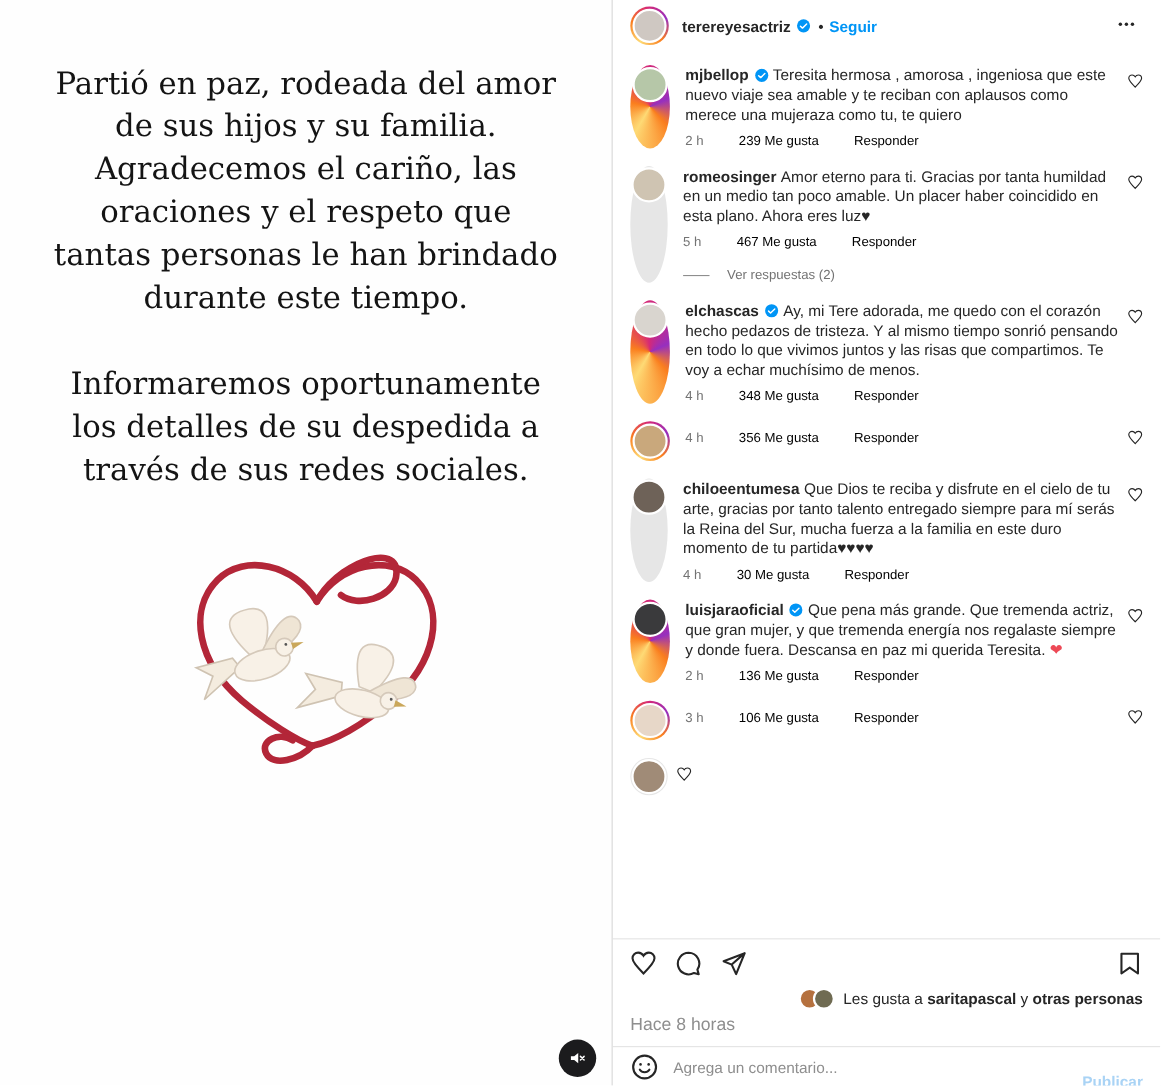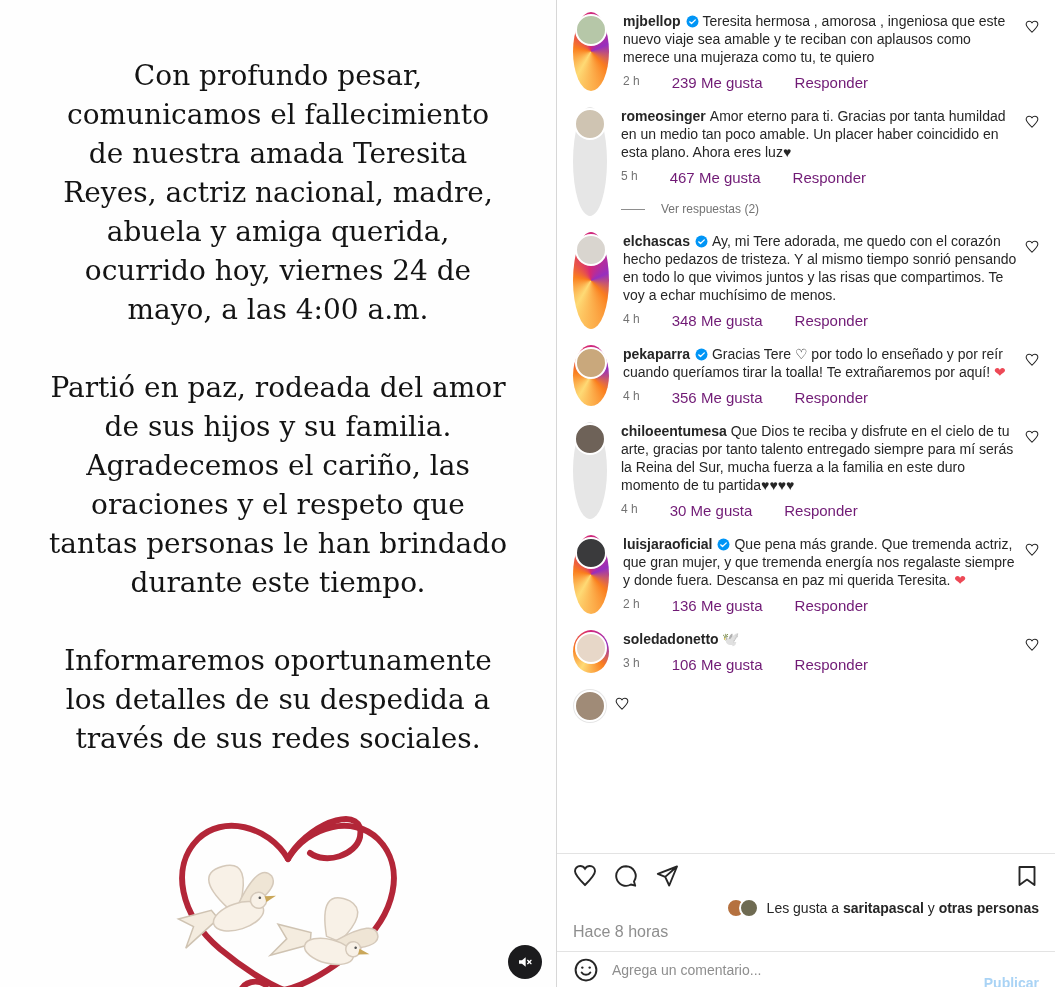--- a/index.html
+++ b/index.html
@@ -34,21 +34,21 @@
   .follow { color:var(--accent,#0095f6); font-weight:700; font-size:14px; background:none; border:none; cursor:pointer; }
   .more-btn { margin-left:auto; background:none; border:none; cursor:pointer; padding:4px; color:#262626; }
 
   .comments { flex:1; overflow:hidden; padding-top:4px; }
   .comment { display:flex; padding:8px 16px; }
   .comment .body { margin-left:14px; flex:1; min-width:0; }
   .ctextline { font-size:14px; line-height:18px; color:#262626; }
   .ctext { margin-left:4px; }
   .red { color:var(--heart-red,#ed4956); }
   .meta { margin-top:8px; font-size:12px; color:#737373; display:flex; gap:32px; }
-  .meta button { background:none; border:none; color:#701a75; font-size:15px; cursor:pointer; padding:0; }
+  .meta button { background:none; border:none; color:#000000; font-size:12px; cursor:pointer; padding:0; }
   .viewreplies { margin-top:16px; display:flex; align-items:center; gap:16px; cursor:pointer; }
   .vr-dash { width:24px; height:1px; background:#8e8e8e; }
   .vr-label { font-size:12px; color:#737373; }
   .like-heart { background:none; border:none; cursor:pointer; padding:6px 0 0 8px; color:#262626; height:26px; }
 
   .actions { border-top:1px solid #e3e3e3; padding:10px 16px 4px; display:flex; gap:17px; align-items:center; flex-shrink:0; }
   .actions button { background:none; border:none; cursor:pointer; padding:0; color:#262626; height:24px; }
   .save-btn { margin-left:auto; }
 
   .likes-row { padding:6px 16px 0; font-size:14px; display:flex; align-items:center; flex-shrink:0;justify-content:flex-end; }
@@ -66,27 +66,20 @@
   .publish { background:none; border:none; font-size:14px; font-weight:700;
              color:var(--publish-disabled,#a9d3f5); cursor:pointer;margin-top:26px; }
 </style>
 </head>
 <body>
 
 <div class="app">
 
   <div class="media-pane">
     <div class="memorial">
-      <p>Con profundo pesar,
-comunicamos el fallecimiento
-de nuestra amada Teresita
-Reyes, actriz nacional, madre,
-abuela y amiga querida,
-ocurrido hoy, viernes 24 de
-mayo, a las 4:00 a.m.</p>
       <p>Partió en paz, rodeada del amor
 de sus hijos y su familia.
 Agradecemos el cariño, las
 oraciones y el respeto que
 tantas personas le han brindado
 durante este tiempo.</p>
       <p>Informaremos oportunamente
 los detalles de su despedida a
 través de sus redes sociales.</p>
     </div>
@@ -122,20 +115,39 @@
     <button class="mute-btn">
       <svg width="16" height="16" viewBox="0 0 24 24">
         <path d="M3 9.5h4.5L13 5v14l-5.5-4.5H3z" fill="#fff"></path>
         <path d="M16 9.5l5 5M21 9.5l-5 5" stroke="#fff" stroke-width="2" stroke-linecap="round"></path>
       </svg>
     </button>
   </div>
 
   <div class="panel">
 
+    <header>
+      <div class="ringwrap">
+        <div class="avatar" id="hdr-avatar" style="background: rgb(207, 200, 194);"></div>
+      </div>
+      <span class="uname">terereyesactriz</span>
+      <svg class="vbadge" viewBox="0 0 24 24">
+        <circle cx="12" cy="12" r="11" fill="currentColor"></circle>
+        <path d="M6.8 12.6l3.4 3.2L17.2 9" stroke="#fff" stroke-width="2.4" fill="none" stroke-linecap="round" stroke-linejoin="round"></path>
+      </svg>
+      <span class="hdr-dot">•</span>
+      <button class="follow">Seguir</button>
+      <button class="more-btn">
+        <svg width="22" height="22" viewBox="0 0 24 24" fill="currentColor">
+          <circle cx="6" cy="12" r="1.7"></circle>
+            <circle cx="12" cy="12" r="1.7"></circle>
+            <circle cx="18" cy="12" r="1.7"></circle>
+        </svg>
+      </button>
+    </header>
 
     <div class="comments" id="comments">
       <div class="comment">
         <div class="ringwrap">
           <div class="avatar" style="background: rgb(182, 199, 168);"></div>
         </div>
         <div class="body">
           <div class="ctextline">
             <span class="uname">mjbellop</span><svg class="vbadge" viewBox="0 0 24 24">
                 <circle cx="12" cy="12" r="11" fill="currentColor"></circle>
@@ -204,26 +216,20 @@
             <path d="M12 21C5 14 2 10.5 2 7.2 2 4.3 4.3 2 7.2 2 9 2 10.9 3 12 4.8 13.1 3 15 2 16.8 2 19.7 2 22 4.3 22 7.2c0 3.3-3 6.8-10 13.8z"></path>
           </svg>
         </button>
       </div>
 
       <div class="comment">
         <div class="ringwrap">
           <div class="avatar" style="background: rgb(201, 168, 124);"></div>
         </div>
         <div class="body">
-          <div class="ctextline">
-            <span class="uname">pekaparra</span><svg class="vbadge" viewBox="0 0 24 24">
-                <circle cx="12" cy="12" r="11" fill="currentColor"></circle>
-                <path d="M6.8 12.6l3.4 3.2L17.2 9" stroke="#fff" stroke-width="2.4" fill="none" stroke-linecap="round" stroke-linejoin="round"></path>
-              </svg><span class="ctext">Gracias Tere ♡ por todo lo enseñado y por reír cuando queríamos tirar la toalla! Te extrañaremos por aquí! <span class="red">❤</span></span>
-          </div>
           <div class="meta">
             <span class="time">4 h</span>
             <button class="clikes">356 Me gusta</button>
             <button class="reply">Responder</button>
           </div>
 
         </div>
         <button class="like-heart">
           <svg width="14" height="14" viewBox="0 0 24 24" fill="none" stroke="currentColor" stroke-width="1.8">
             <path d="M12 21C5 14 2 10.5 2 7.2 2 4.3 4.3 2 7.2 2 9 2 10.9 3 12 4.8 13.1 3 15 2 16.8 2 19.7 2 22 4.3 22 7.2c0 3.3-3 6.8-10 13.8z"></path>
@@ -276,23 +282,20 @@
             <path d="M12 21C5 14 2 10.5 2 7.2 2 4.3 4.3 2 7.2 2 9 2 10.9 3 12 4.8 13.1 3 15 2 16.8 2 19.7 2 22 4.3 22 7.2c0 3.3-3 6.8-10 13.8z"></path>
           </svg>
         </button>
       </div>
 
       <div class="comment">
         <div class="ringwrap">
           <div class="avatar" style="background: rgb(231, 215, 200);"></div>
         </div>
         <div class="body">
-          <div class="ctextline">
-            <span class="uname">soledadonetto</span><span class="ctext">🕊️</span>
-          </div>
           <div class="meta">
             <span class="time">3 h</span>
             <button class="clikes">106 Me gusta</button>
             <button class="reply">Responder</button>
           </div>
 
         </div>
         <button class="like-heart">
           <svg width="14" height="14" viewBox="0 0 24 24" fill="none" stroke="currentColor" stroke-width="1.8">
             <path d="M12 21C5 14 2 10.5 2 7.2 2 4.3 4.3 2 7.2 2 9 2 10.9 3 12 4.8 13.1 3 15 2 16.8 2 19.7 2 22 4.3 22 7.2c0 3.3-3 6.8-10 13.8z"></path>

